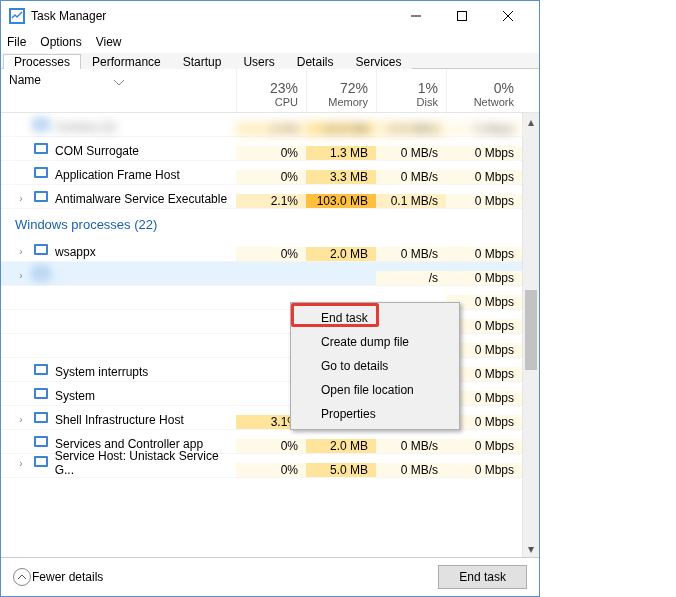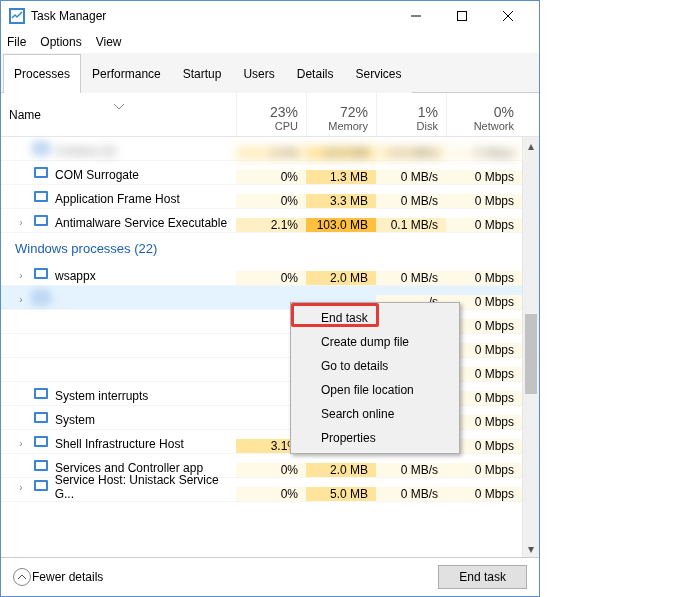--- a/index.html
+++ b/index.html
@@ -6,25 +6,25 @@
   body { background: #fff; width: 676px; height: 597px; overflow: hidden; position: relative; }
   .window { width: 540px; height: 597px; border: 1px solid #5a8fc9; background: #fff; display: flex; flex-direction: column; }
   .titlebar { height: 30px; display: flex; align-items: center; padding: 0 8px; background: #fff; }
   .titlebar .app-icon { width: 16px; height: 16px; margin-right: 6px; }
   .titlebar .title { flex: 1; font-size: 12px; }
   .titlebar .win-btns { display: flex; }
   .titlebar .win-btn { width: 46px; height: 30px; display: flex; align-items: center; justify-content: center; }
   .menubar { height: 22px; display: flex; align-items: center; padding: 0 6px; gap: 14px; background: #fff; }
   .menubar span { font-size: 12px; color: #000; }
   .tabs { display: flex; border-bottom: 1px solid #ccc; padding: 0 2px; background: #f5f5f5; }
-  .tab { padding: 12px 10px; font-size: 12px; border: 1px solid transparent; border-bottom: none; position: relative; top: 1px; background: #f5f5f5; }
+  .tab { padding: 0 10px; font-size: 12px; border: 1px solid transparent; border-bottom: none; position: relative; top: 1px; background: #f5f5f5; }
   .tab.active { background: #fff; border-color: #ccc; }
   .content { flex: 1; display: flex; flex-direction: column; overflow: hidden; border-bottom: 1px solid #ccc; }
   .headers { display: flex; border-bottom: 1px solid #e5e5e5; height: 44px; }
-  .col-name { flex: 1; display: flex; align-items: center; padding: 4px 8px; position: relative; }
+  .col-name { flex: 1; display: flex; align-items: flex-start; padding: 4px 8px; position: relative; }
   .col-name .sort-chevron { position: absolute; left: 50%; top: 6px; transform: translateX(-50%); }
   .col { width: 70px; text-align: right; padding: 4px 8px; display: flex; flex-direction: column; justify-content: flex-end; border-left: 1px solid #f0f0f0; }
   .col .pct { font-size: 14px; color: #555; }
   .col .lbl { font-size: 11px; color: #555; }
   .col.net { width: 76px; }
   .rows { flex: 1; overflow: hidden; position: relative; }
   .row { display: flex; height: 24px; align-items: flex-end; border-bottom: 1px solid #f5f5f5; }
   .row .cell-name { flex: 1; display: flex; align-items: center; padding-left: 14px; gap: 6px; }
   .row .exp { width: 12px; display: inline-block; text-align: center; color: #888; font-size: 10px; }
   .row .proc-icon { width: 16px; height: 16px; }
@@ -360,15 +360,14 @@
     <button class="end-btn">End task</button>
   </div>
 </div>
 
 <div class="ctx" id="ctx">
     <div class="ctx-item">End task</div>
     <div class="ctx-highlight" style="left: 0px; top: 0px; width: 88px; height: 24px;"></div>
     <div class="ctx-item">Create dump file</div>
     <div class="ctx-item">Go to details</div>
     <div class="ctx-item">Open file location</div>
-    <div class="ctx-item">Search online</div>
     <div class="ctx-item">Properties</div>
   </div>
 
 </body></html>

